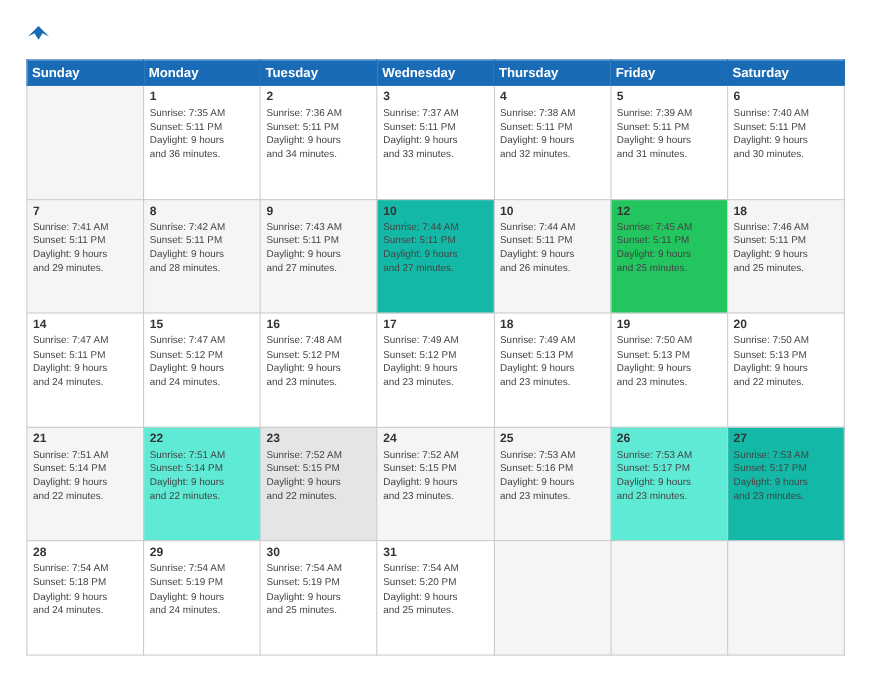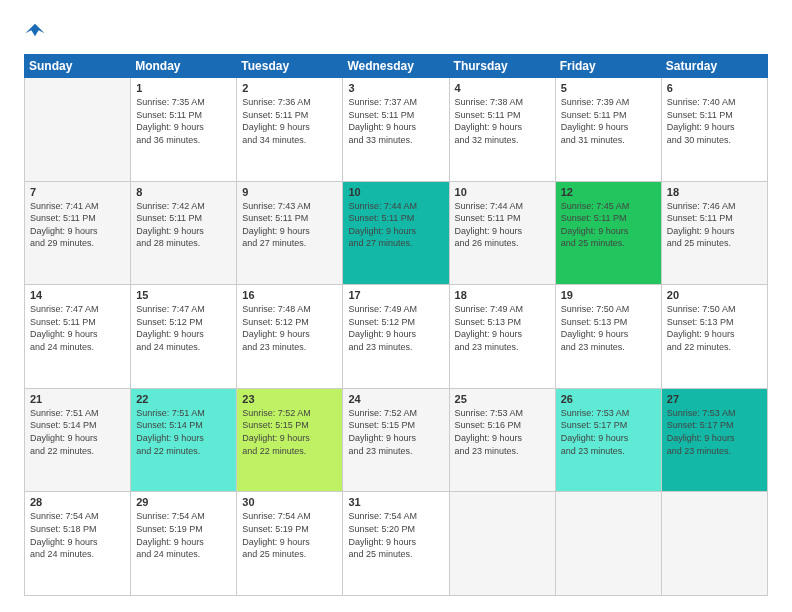--- a/index.html
+++ b/index.html
@@ -233,21 +233,21 @@
         </tr>
         <tr>
           <td style="background: rgb(245, 245, 245);">
             <span class="day-num">21</span>
             <div class="day-info">Sunrise: 7:51 AM<br>Sunset: 5:14 PM<br>Daylight: 9 hours<br>and 22 minutes.</div>
           </td>
           <td style="background: #5eead4;">
             <span class="day-num">22</span>
             <div class="day-info">Sunrise: 7:51 AM<br>Sunset: 5:14 PM<br>Daylight: 9 hours<br>and 22 minutes.</div>
           </td>
-          <td style="background: #bef264;">
+          <td style="background: #e5e5e5;">
             <span class="day-num">23</span>
             <div class="day-info">Sunrise: 7:52 AM<br>Sunset: 5:15 PM<br>Daylight: 9 hours<br>and 22 minutes.</div>
           </td>
           <td style="background: rgb(245, 245, 245);">
             <span class="day-num">24</span>
             <div class="day-info">Sunrise: 7:52 AM<br>Sunset: 5:15 PM<br>Daylight: 9 hours<br>and 23 minutes.</div>
           </td>
           <td style="background: rgb(245, 245, 245);">
             <span class="day-num">25</span>
             <div class="day-info">Sunrise: 7:53 AM<br>Sunset: 5:16 PM<br>Daylight: 9 hours<br>and 23 minutes.</div>

